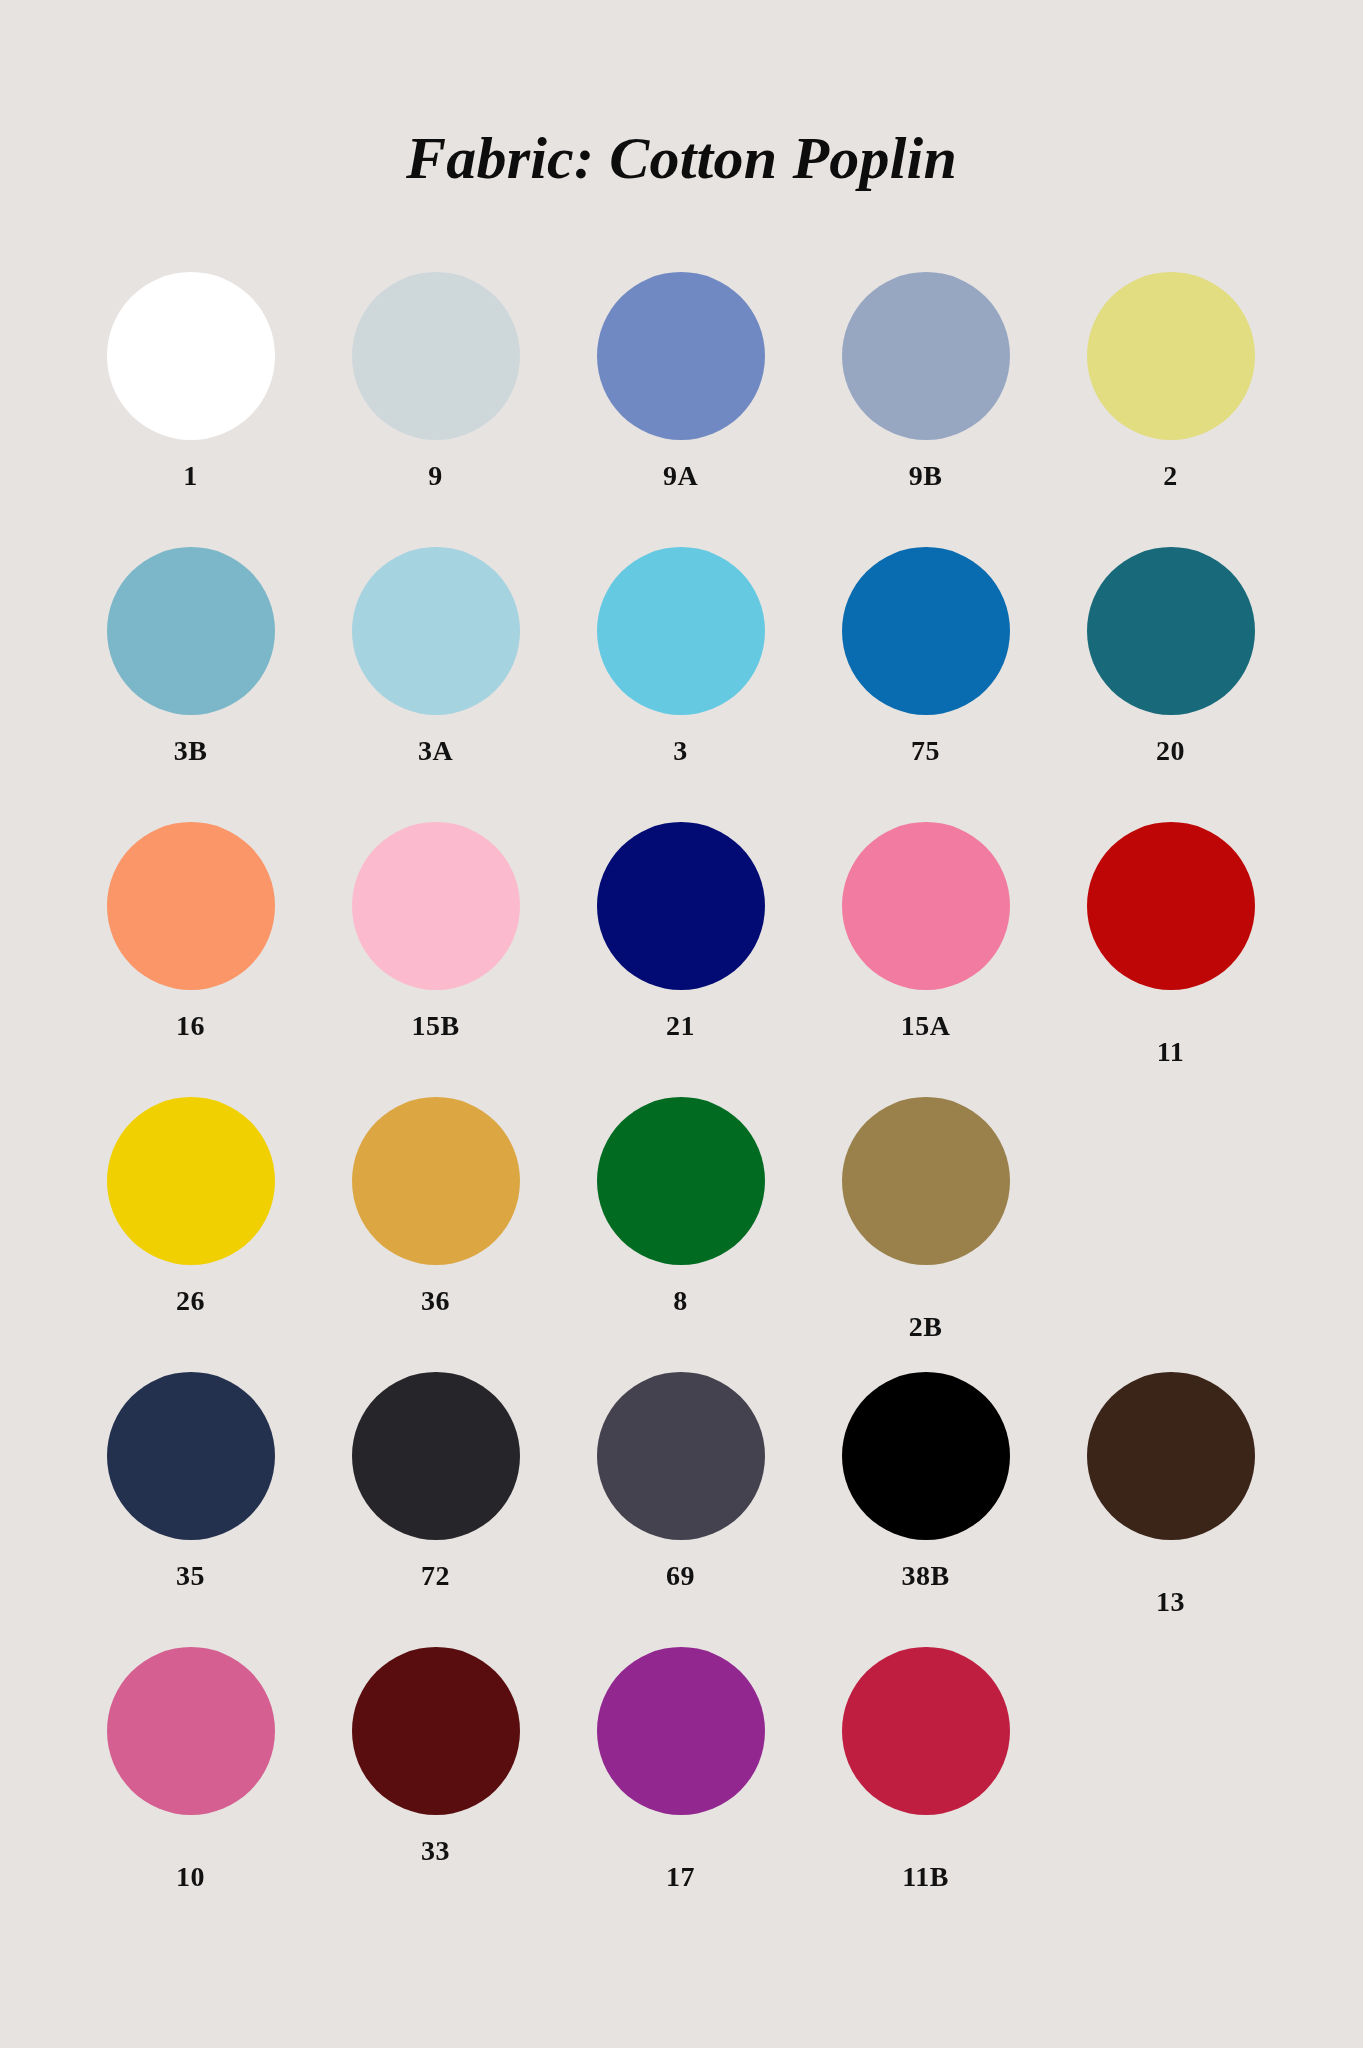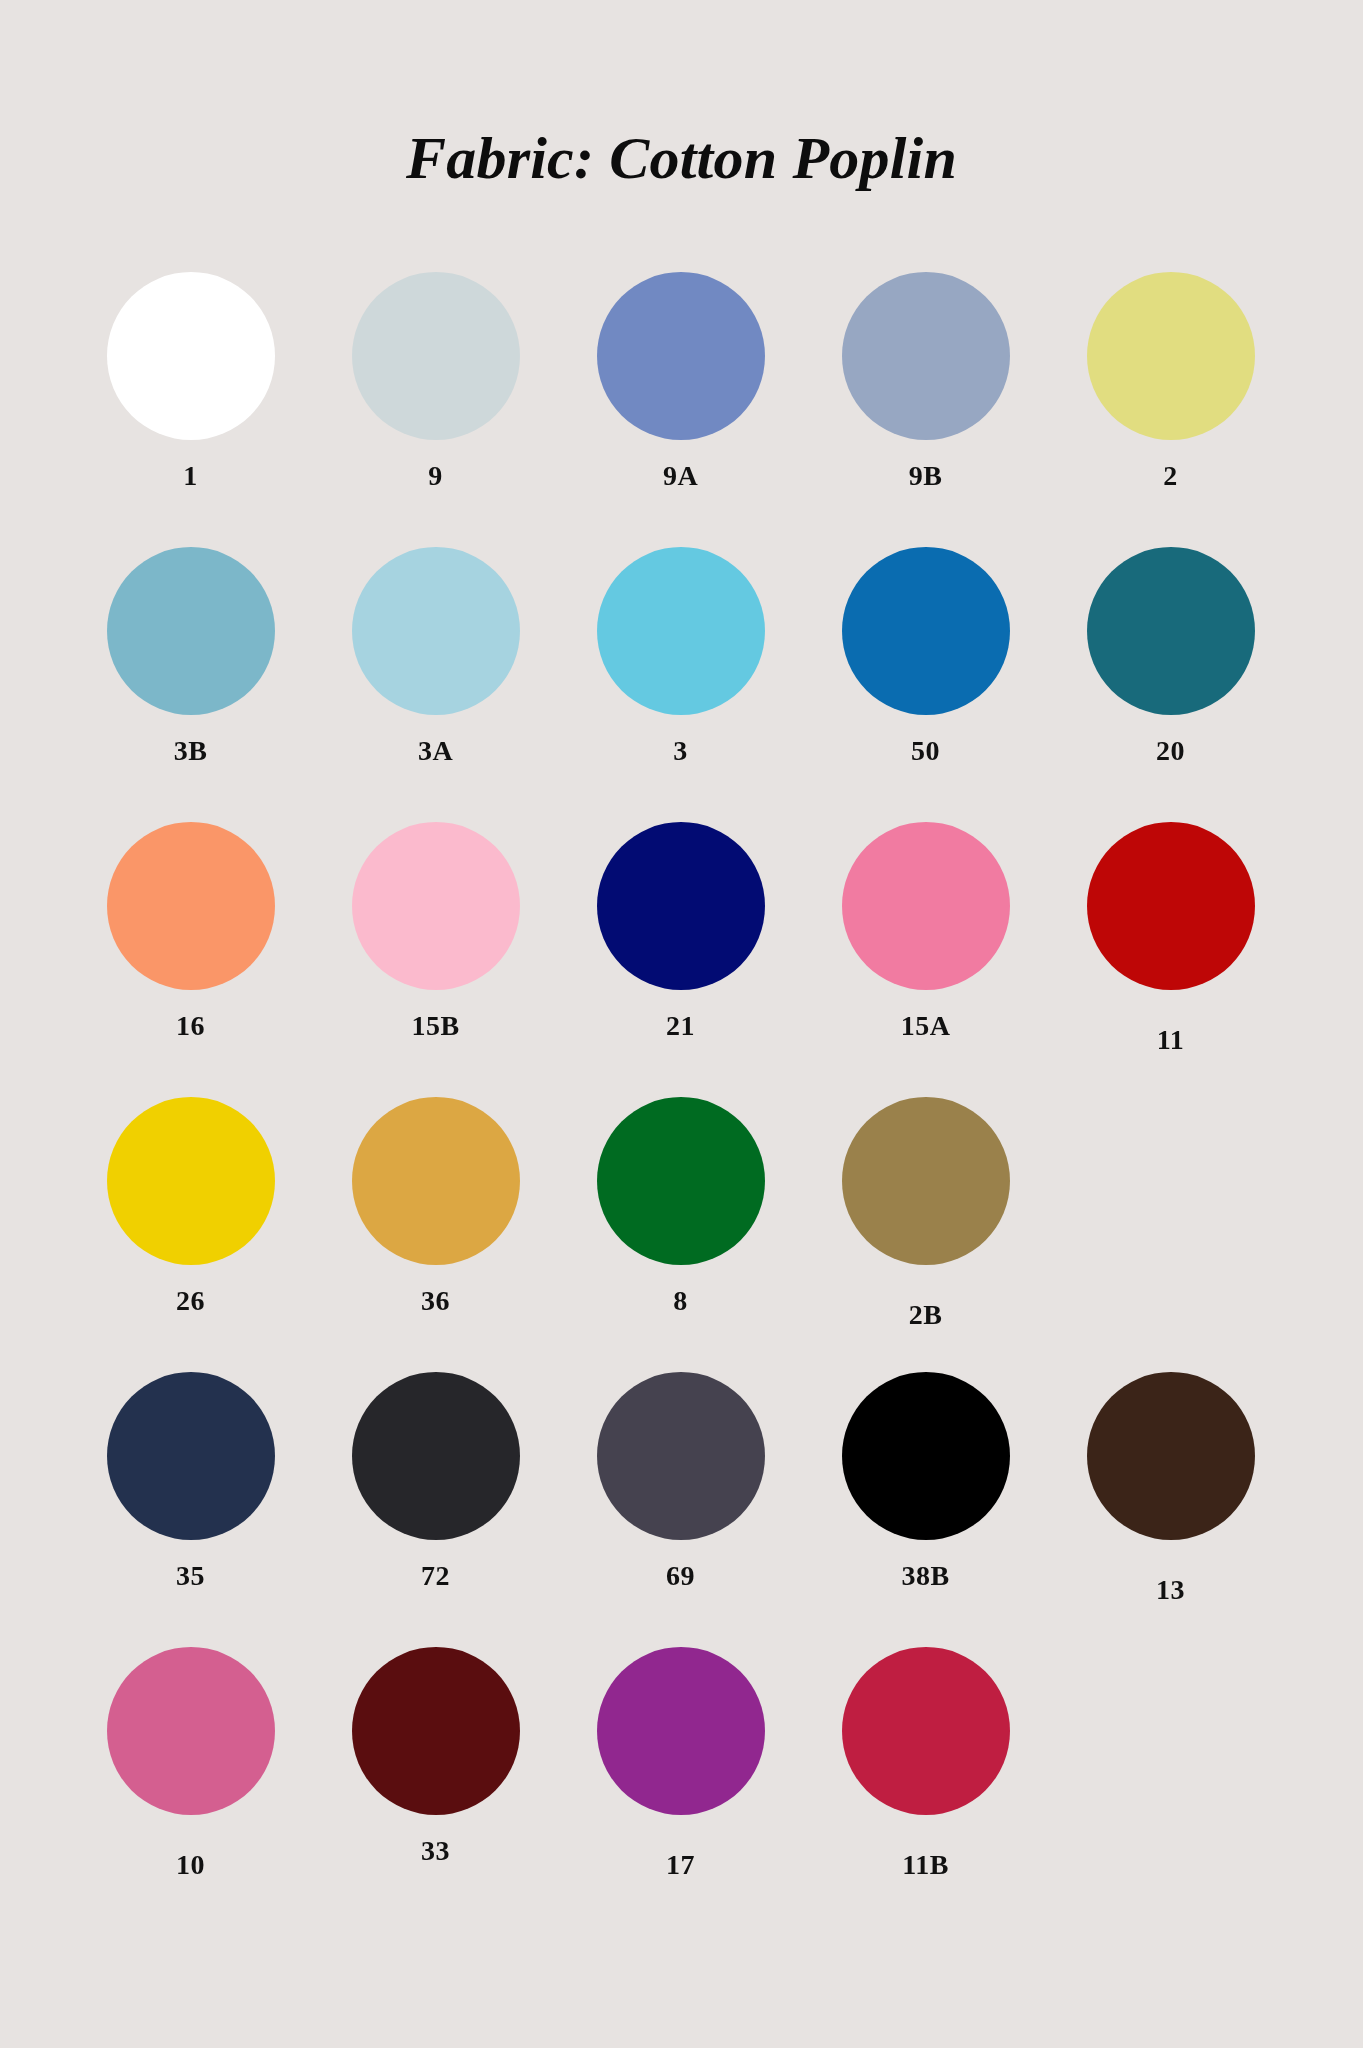--- a/index.html
+++ b/index.html
@@ -62,21 +62,21 @@
     margin-top: 22px;
     font-size: 28px;
     font-weight: bold;
     font-style: normal;
     color: #111111;
     text-align: center;
     line-height: 1;
     letter-spacing: 0.5px;
   }
   .label-low {
-    margin-top: 36px;
+    margin-top: 48px;
   }
 </style>
 </head>
 <body>
 
 <div class="page">
 
   <div class="title">Fabric: Cotton Poplin</div>
 
   <div class="grid">
@@ -110,21 +110,21 @@
         <div class="swatch-cell">
           <div class="swatch-dot" style="background: rgb(166, 211, 224);"></div>
           <div class="swatch-label">3A</div>
         </div>
         <div class="swatch-cell">
           <div class="swatch-dot" style="background: rgb(100, 201, 225);"></div>
           <div class="swatch-label">3</div>
         </div>
         <div class="swatch-cell">
           <div class="swatch-dot" style="background: rgb(10, 108, 176);"></div>
-          <div class="swatch-label">50</div>
+          <div class="swatch-label">75</div>
         </div>
         <div class="swatch-cell">
           <div class="swatch-dot" style="background: rgb(24, 106, 123);"></div>
           <div class="swatch-label">20</div>
         </div>
       </div>
       <div class="swatch-row">
         <div class="swatch-cell">
           <div class="swatch-dot" style="background: rgb(250, 150, 104);"></div>
           <div class="swatch-label">16</div>

